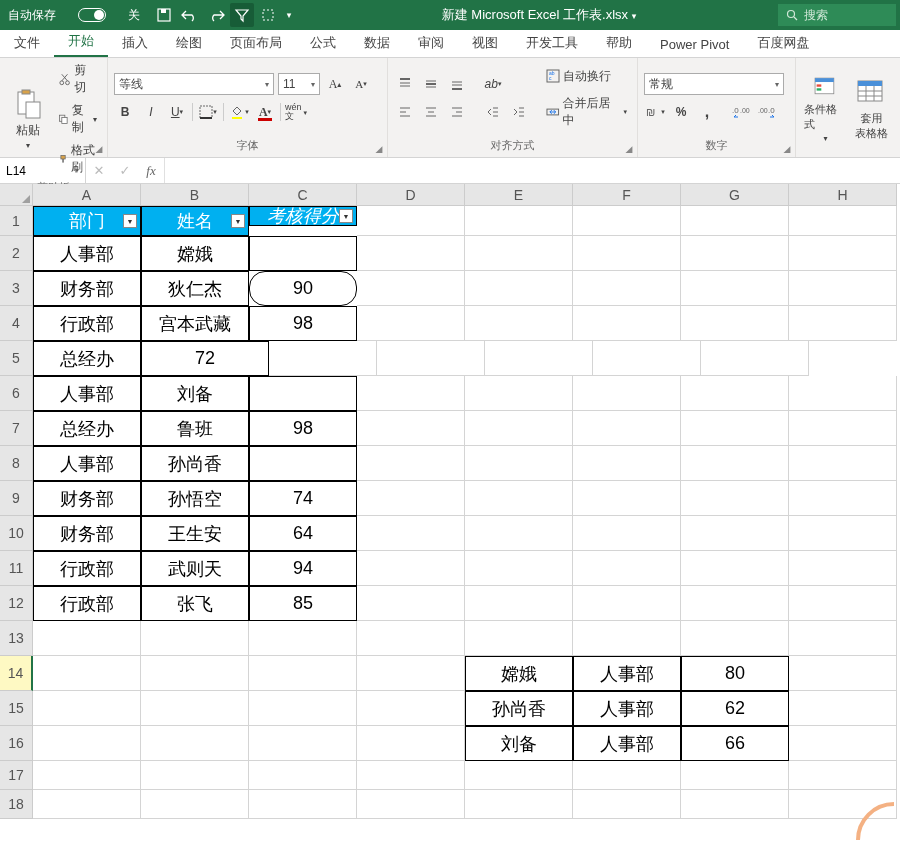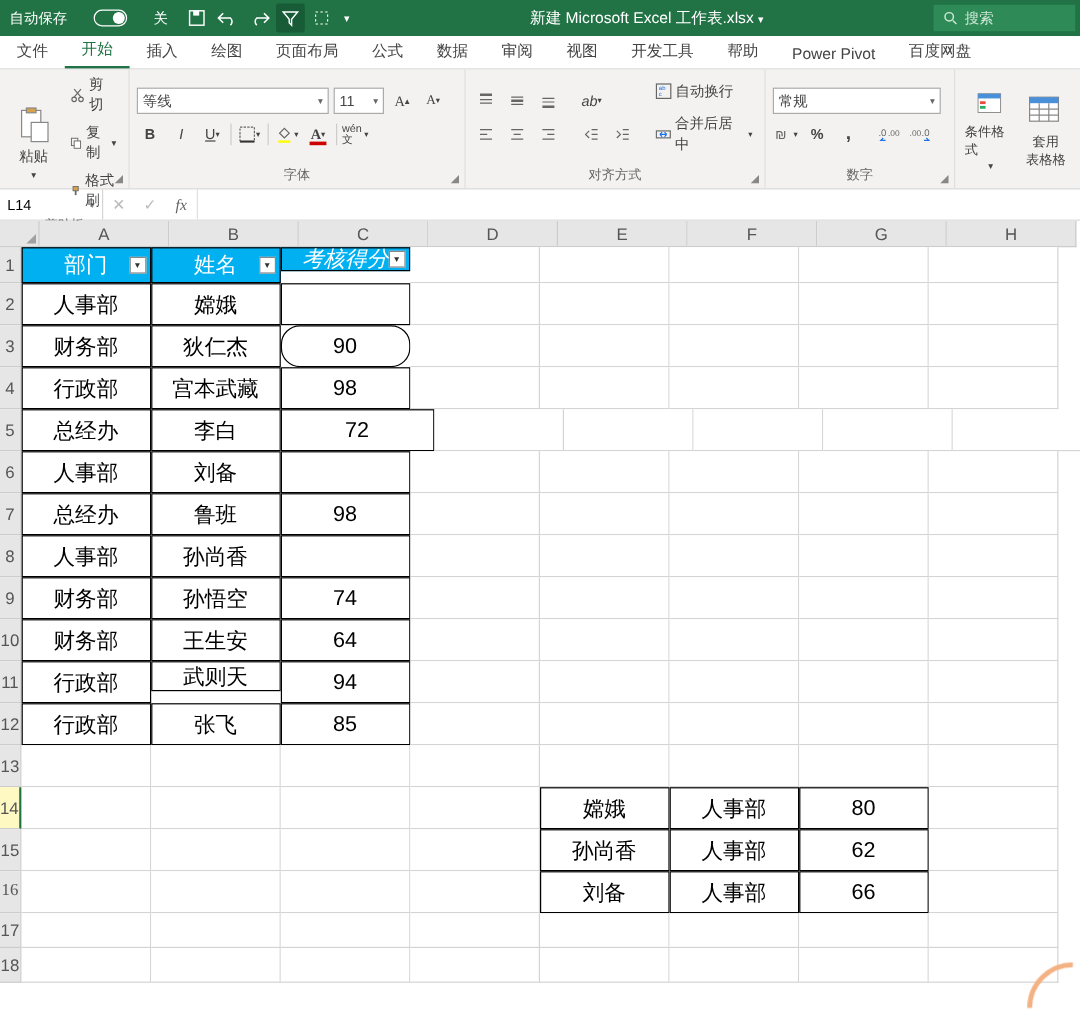--- a/index.html
+++ b/index.html
@@ -437,21 +437,21 @@
         <div class="rowhead" style="height: 35px;">6</div>
         <div class="rowhead" style="height: 35px;">7</div>
         <div class="rowhead" style="height: 35px;">8</div>
         <div class="rowhead" style="height: 35px;">9</div>
         <div class="rowhead" style="height: 35px;">10</div>
         <div class="rowhead" style="height: 35px;">11</div>
         <div class="rowhead" style="height: 35px;">12</div>
         <div class="rowhead" style="height: 35px;">13</div>
         <div class="rowhead sel" style="height: 35px;">14</div>
         <div class="rowhead" style="height: 35px;">15</div>
-        <div class="rowhead" style="height: 35px; font-family: Liberation Serif, serif;">16</div>
+        <div class="rowhead" style="height: 35px;">16</div>
         <div class="rowhead" style="height: 29px;">17</div>
         <div class="rowhead" style="height: 29px;">18</div>
       </div>
     <div class="cells" id="cells">
         <div class="cellrow">
           <div class="cell hcell" style="width: 108px; height: 30px;">部门<div class="filter">▼</div></div>
           <div class="cell hcell" style="width: 108px; height: 30px;">姓名<div class="filter">▼</div></div>
           <div class="cell hcell" style="width: 108px; height: 20px; font-style: italic;">考核得分<div class="filter">▼</div></div>
           <div class="cell" style="width: 108px; height: 30px;"></div>
           <div class="cell" style="width: 108px; height: 30px;"></div>
@@ -484,21 +484,20 @@
           <div class="cell bcell" style="width: 108px; height: 35px;">宫本武藏</div>
           <div class="cell bcell" style="width: 108px; height: 35px;">98</div>
           <div class="cell" style="width: 108px; height: 35px;"></div>
           <div class="cell" style="width: 108px; height: 35px;"></div>
           <div class="cell" style="width: 108px; height: 35px;"></div>
           <div class="cell" style="width: 108px; height: 35px;"></div>
           <div class="cell" style="width: 108px; height: 35px;"></div>
         </div>
         <div class="cellrow">
           <div class="cell bcell" style="width: 108px; height: 35px;">总经办</div>
-          <div class="cell bcell" style="width: 108px; height: 35px;">李白</div>
           <div class="cell bcell" style="width: 128px; height: 35px; text-align: right;">72</div>
           <div class="cell" style="width: 108px; height: 35px;"></div>
           <div class="cell" style="width: 108px; height: 35px;"></div>
           <div class="cell" style="width: 108px; height: 35px;"></div>
           <div class="cell" style="width: 108px; height: 35px;"></div>
           <div class="cell" style="width: 108px; height: 35px;"></div>
         </div>
         <div class="cellrow">
           <div class="cell bcell" style="width: 108px; height: 35px;">人事部</div>
           <div class="cell bcell" style="width: 108px; height: 35px;">刘备</div>
@@ -544,21 +543,21 @@
           <div class="cell bcell" style="width: 108px; height: 35px;">王生安</div>
           <div class="cell bcell" style="width: 108px; height: 35px;">64</div>
           <div class="cell" style="width: 108px; height: 35px;"></div>
           <div class="cell" style="width: 108px; height: 35px;"></div>
           <div class="cell" style="width: 108px; height: 35px;"></div>
           <div class="cell" style="width: 108px; height: 35px;"></div>
           <div class="cell" style="width: 108px; height: 35px;"></div>
         </div>
         <div class="cellrow">
           <div class="cell bcell" style="width: 108px; height: 35px;">行政部</div>
-          <div class="cell bcell" style="width: 108px; height: 25px;">武则天</div>
+          <div class="cell bcell" style="width: 108px; height: 35px;">武则天</div>
           <div class="cell bcell" style="width: 108px; height: 35px;">94</div>
           <div class="cell" style="width: 108px; height: 35px;"></div>
           <div class="cell" style="width: 108px; height: 35px;"></div>
           <div class="cell" style="width: 108px; height: 35px;"></div>
           <div class="cell" style="width: 108px; height: 35px;"></div>
           <div class="cell" style="width: 108px; height: 35px;"></div>
         </div>
         <div class="cellrow">
           <div class="cell bcell" style="width: 108px; height: 35px;">行政部</div>
           <div class="cell bcell" style="width: 108px; height: 35px;">张飞</div>

